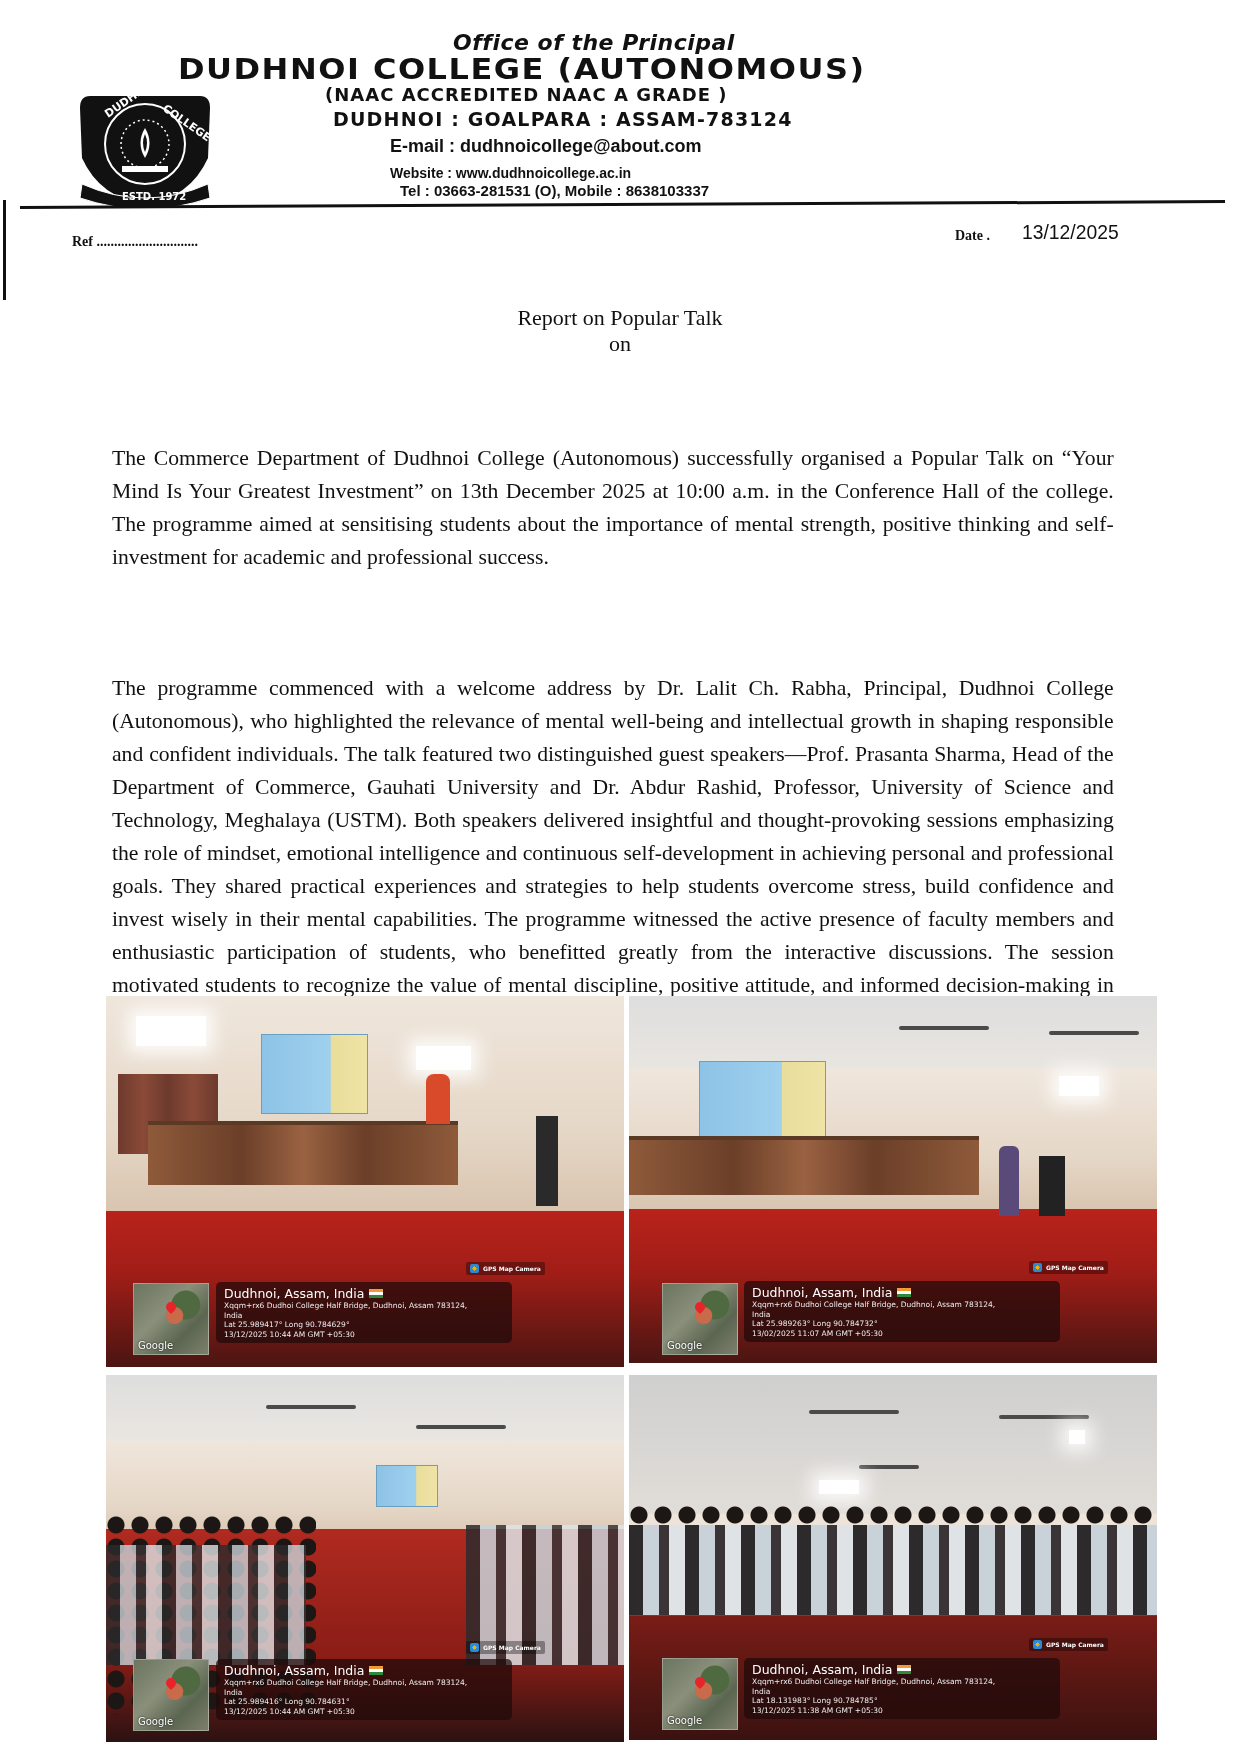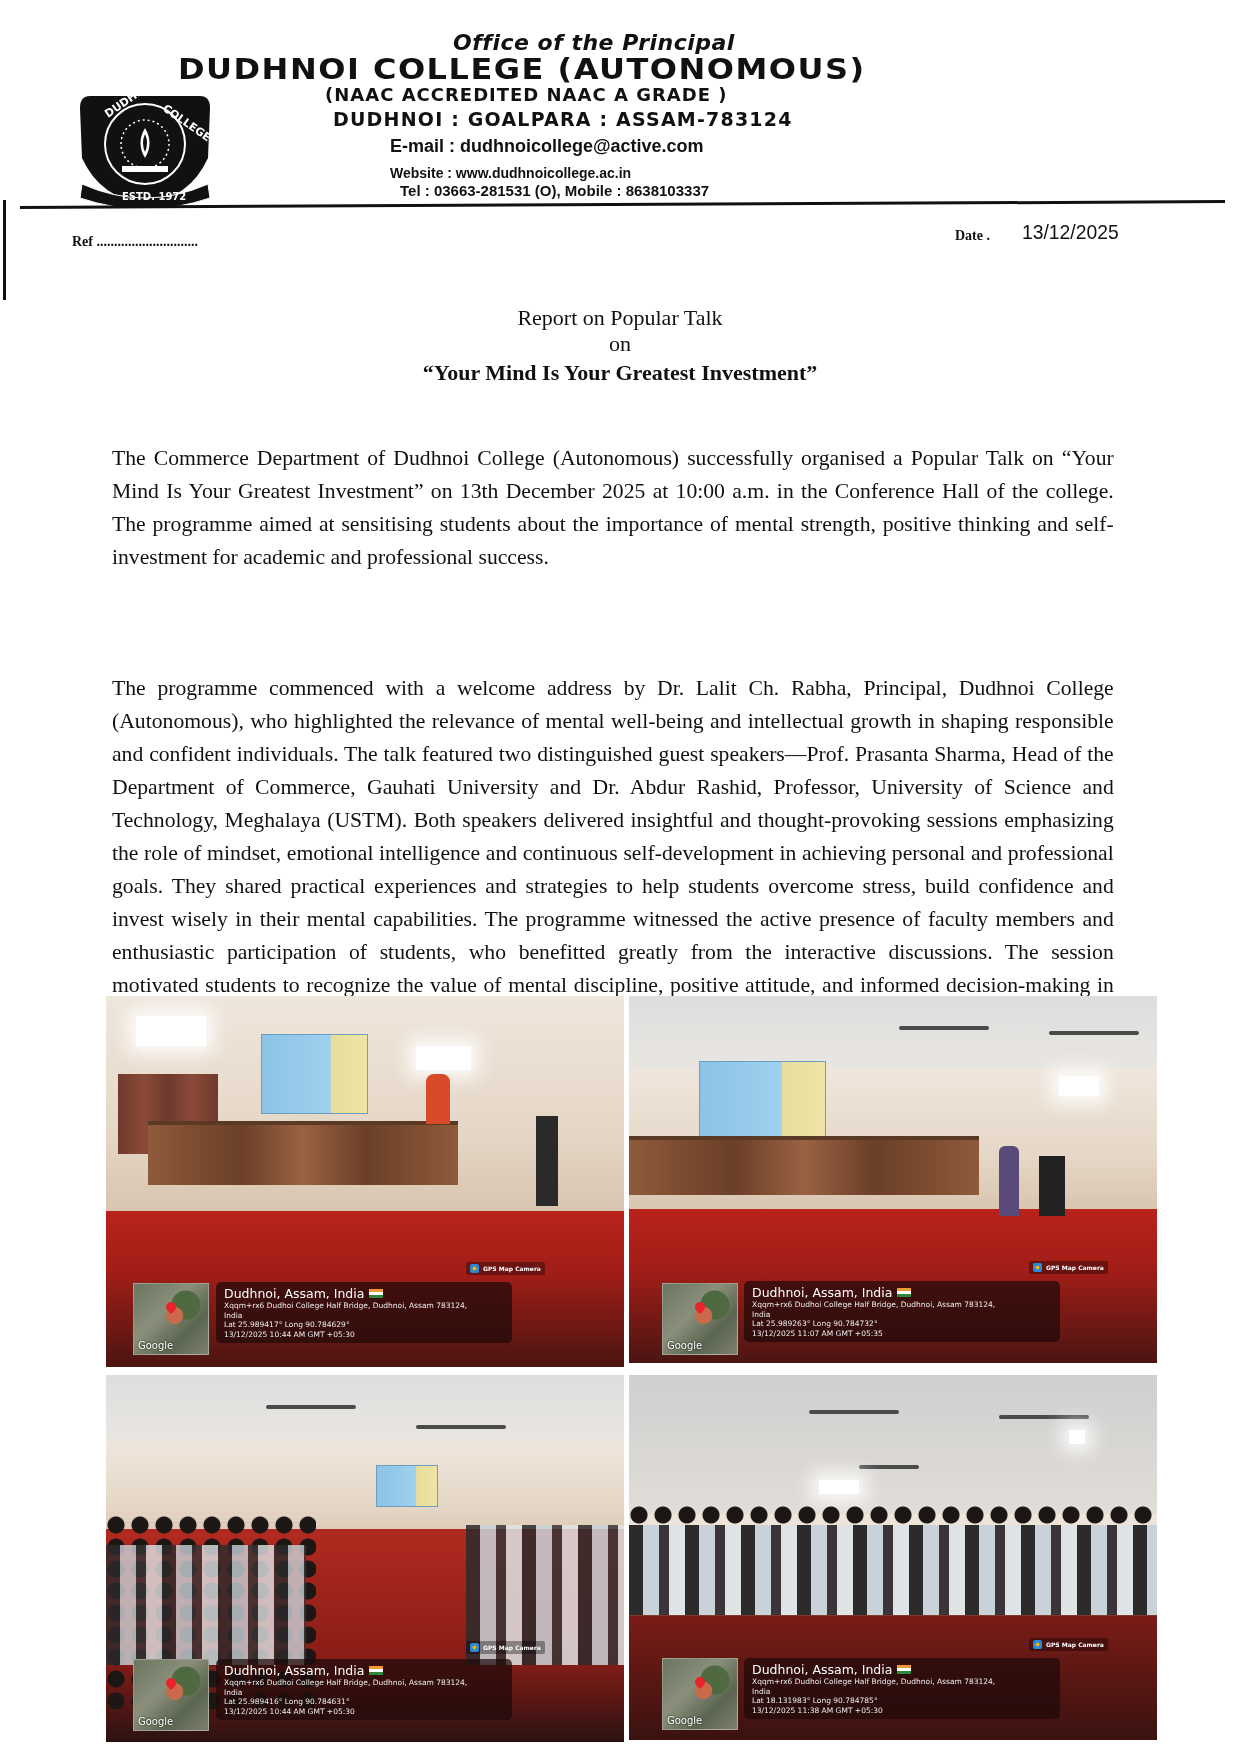--- a/index.html
+++ b/index.html
@@ -82,34 +82,33 @@
     <text x="38" y="30" fill="#fff" font-size="11" font-family="DejaVu Sans, sans-serif" font-weight="bold" transform="rotate(-35 38 30)">DUDHNOI</text>
     <text x="92" y="22" fill="#fff" font-size="11" font-family="DejaVu Sans, sans-serif" font-weight="bold" transform="rotate(35 92 22)">COLLEGE</text>
     <path d="M12 96 Q75 124 138 96 L140 110 Q75 132 10 110 Z" fill="#111" stroke="#fff" stroke-width="1"></path>
     <text x="52" y="112" fill="#fff" font-size="10" font-family="DejaVu Sans, sans-serif" font-weight="bold">ESTD. 1972</text>
   </svg>
 
   <div class="office">Office of the Principal</div>
   <div class="college">DUDHNOI COLLEGE (AUTONOMOUS)</div>
   <div class="naac">(NAAC ACCREDITED NAAC A GRADE )</div>
   <div class="address">DUDHNOI : GOALPARA : ASSAM-783124</div>
-  <div class="contact c-email">E-mail : dudhnoicollege@active.com</div>
+  <div class="contact c-email">E-mail : dudhnoicollege@about.com</div>
   <div class="contact c-web">Website : www.dudhnoicollege.ac.in</div>
   <div class="contact c-tel">Tel : 03663-281531 (O), Mobile : 8638103337</div>
   <div class="rule"></div>
 </header>
 
 <div class="ref">Ref .............................</div>
 <div class="date-label">Date .</div>
 <div class="date-value">13/12/2025</div>
 
 <section class="title-block">
   <div class="t1">Report on Popular Talk</div>
   <div class="t2">on</div>
-  <div class="t3">“Your Mind Is Your Greatest Investment”</div>
 </section>
 
 <p class="para p1">The Commerce Department of Dudhnoi College (Autonomous) successfully organised a Popular Talk on “Your Mind Is Your Greatest Investment” on 13th December 2025 at 10:00 a.m. in the Conference Hall of the college. The programme aimed at sensitising students about the importance of mental strength, positive thinking and self-investment for academic and professional success.</p>
 <p class="para p2">The programme commenced with a welcome address by Dr. Lalit Ch. Rabha, Principal, Dudhnoi College (Autonomous), who highlighted the relevance of mental well-being and intellectual growth in shaping responsible and confident individuals. The talk featured two distinguished guest speakers—Prof. Prasanta Sharma, Head of the Department of Commerce, Gauhati University and Dr. Abdur Rashid, Professor, University of Science and Technology, Meghalaya (USTM). Both speakers delivered insightful and thought-provoking sessions emphasizing the role of mindset, emotional intelligence and continuous self-development in achieving personal and professional goals. They shared practical experiences and strategies to help students overcome stress, build confidence and invest wisely in their mental capabilities. The programme witnessed the active presence of faculty members and enthusiastic participation of students, who benefitted greatly from the interactive discussions. The session motivated students to recognize the value of mental discipline, positive attitude, and informed decision-making in their academic journey and future careers.</p>
 
 <figure class="photo ph1" style="margin:0">
   <div class="wall" style="height:58%"></div>
   <div class="window" style="left:30px;top:20px;width:70px;height:30px;"></div>
   <div class="window" style="left:310px;top:50px;width:55px;height:24px;"></div>
   <div class="curtain" style="left:12px;top:78px;width:100px;height:80px;"></div>
@@ -158,21 +157,21 @@
     <span class="gps-google">Google</span>
   </div>
   <div class="gps-panel" style="left:115px;top:285px;width:300px;">
     <div class="gps-place">
         <span>Dudhnoi, Assam, India</span>
         <span class="flag"></span>
       </div>
     <div class="gps-line">Xqqm+rx6 Dudhoi College Half Bridge, Dudhnoi, Assam 783124,</div>
     <div class="gps-line">India</div>
     <div class="gps-line">Lat 25.989263° Long 90.784732°</div>
-    <div class="gps-line">13/12/2025 11:07 AM GMT +05:35</div>
+    <div class="gps-line">13/02/2025 11:07 AM GMT +05:30</div>
   </div>
 </figure>
 
 <figure class="photo ph3" style="margin:0">
   <div class="ceiling" style="height:22%"></div>
   <div class="wall" style="top:18%;height:28%;"></div>
   <div class="fan" style="left:160px;top:30px;"></div>
   <div class="fan" style="left:310px;top:50px;"></div>
   <div class="banner" style="left:270px;top:90px;width:60px;height:40px;"></div>
   <div class="floor" style="top:42%;height:58%;background:linear-gradient(180deg,#b02a20,#8a1d16 60%,#2a1212);"></div>

